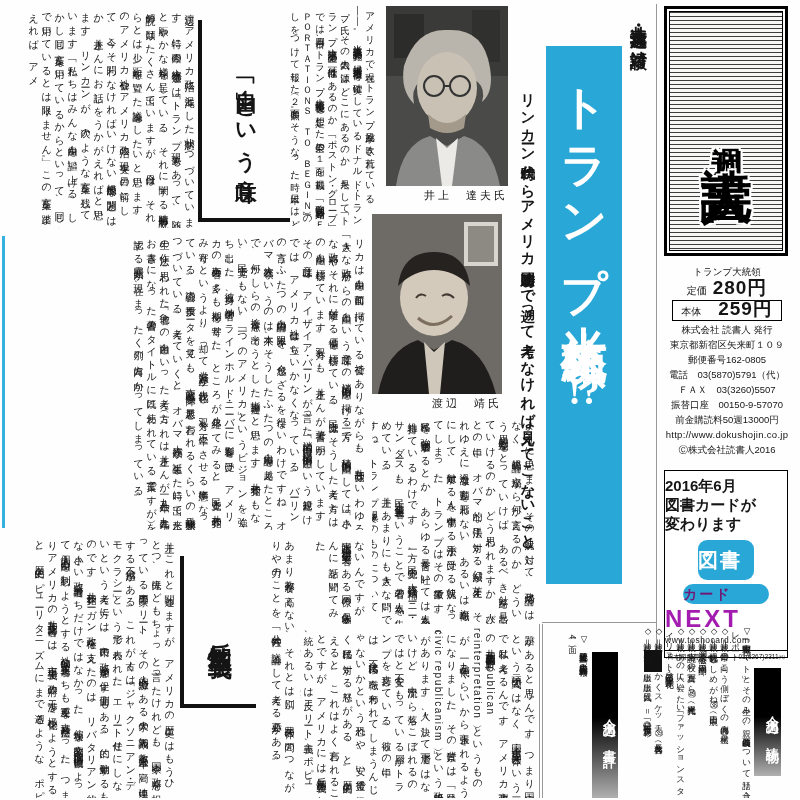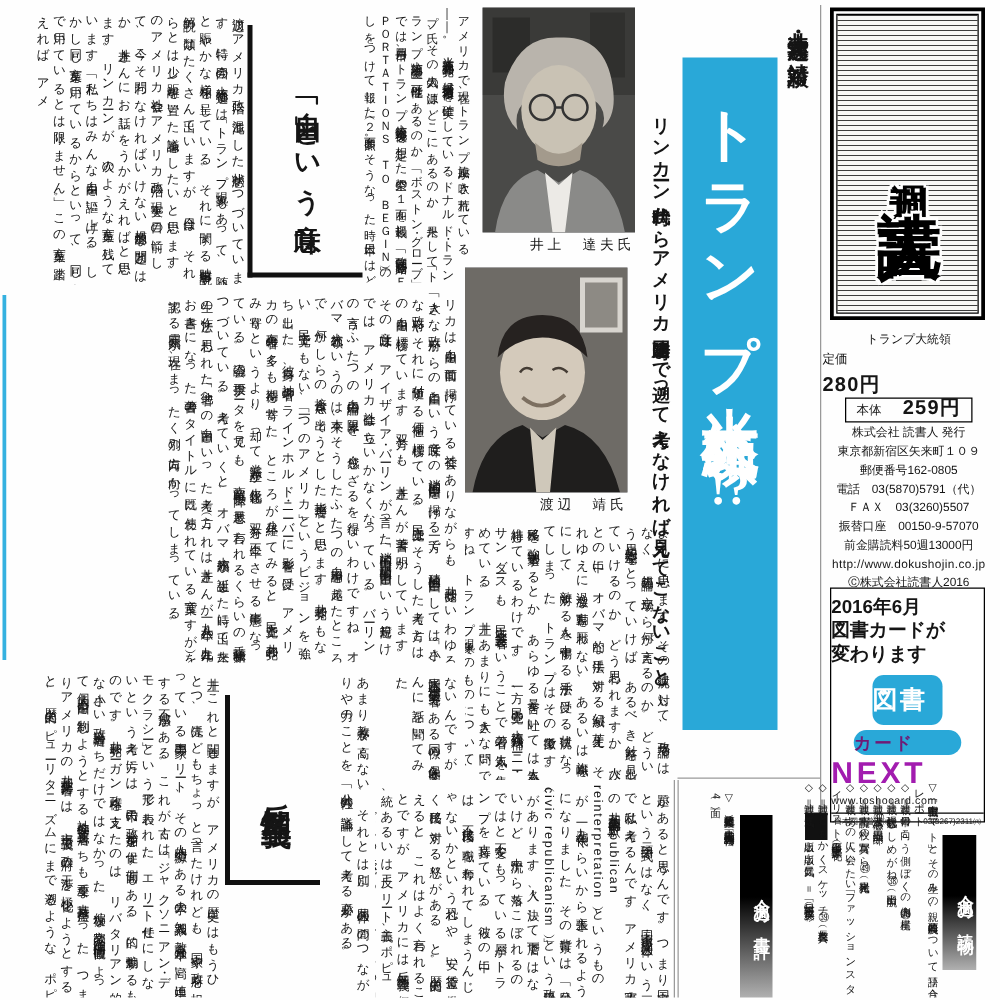--- a/index.html
+++ b/index.html
@@ -34,23 +34,23 @@
            background:repeating-linear-gradient(to bottom,#3c3c3c 0 1px,#f7f7f5 1px 4px);
            display:flex;align-items:center;justify-content:center;}
   .mast-title{writing-mode:vertical-rl;font-family:"Liberation Serif","DejaVu Serif",serif;
               font-weight:bold;color:#000;
               text-shadow:-2px -2px 0 #fff,2px -2px 0 #fff,-2px 2px 0 #fff,2px 2px 0 #fff,0 0 3px #fff;}
   .mt-small{font-size:31px;letter-spacing:2px;}
   .mt-big{font-size:51px;letter-spacing:4px;}
   
   .pubinfo{position:absolute;left:658px;top:264px;width:138px;text-align:center;font-size:9.5px;
            line-height:15px;}
-  .pr-row{display:flex;justify-content:center;align-items:baseline;gap:6px;margin:1px 0;flex-direction:column;}
+  .pr-row{display:flex;justify-content:center;align-items:baseline;gap:6px;margin:1px 0;}
   .pr-label{font-size:10px;}
-  .pr-val{font-size:16px;font-weight:bold;letter-spacing:1px;}
+  .pr-val{font-size:19px;font-weight:bold;letter-spacing:1px;}
   .base-box{display:inline-flex;align-items:baseline;gap:17px;border:1.5px solid #000;
             padding:0 8px 1px 8px;margin:1px 0;}
   .small-line{font-size:9.5px;}
   .url-line{font-weight:normal;font-size:9.5px;letter-spacing:0.3px;}
   
   .adbox{position:absolute;left:664px;top:470px;width:124px;height:188px;border:1.5px solid #000;
          box-sizing:border-box;background:#fff;}
   .ad-line{font-weight:bold;font-size:15px;line-height:19px;}
   .ad-line:first-child{margin-top:5px;}
   .logo-book{margin:7px auto 0 auto;width:56px;height:40px;background:#29a8d8;border-radius:9px;

